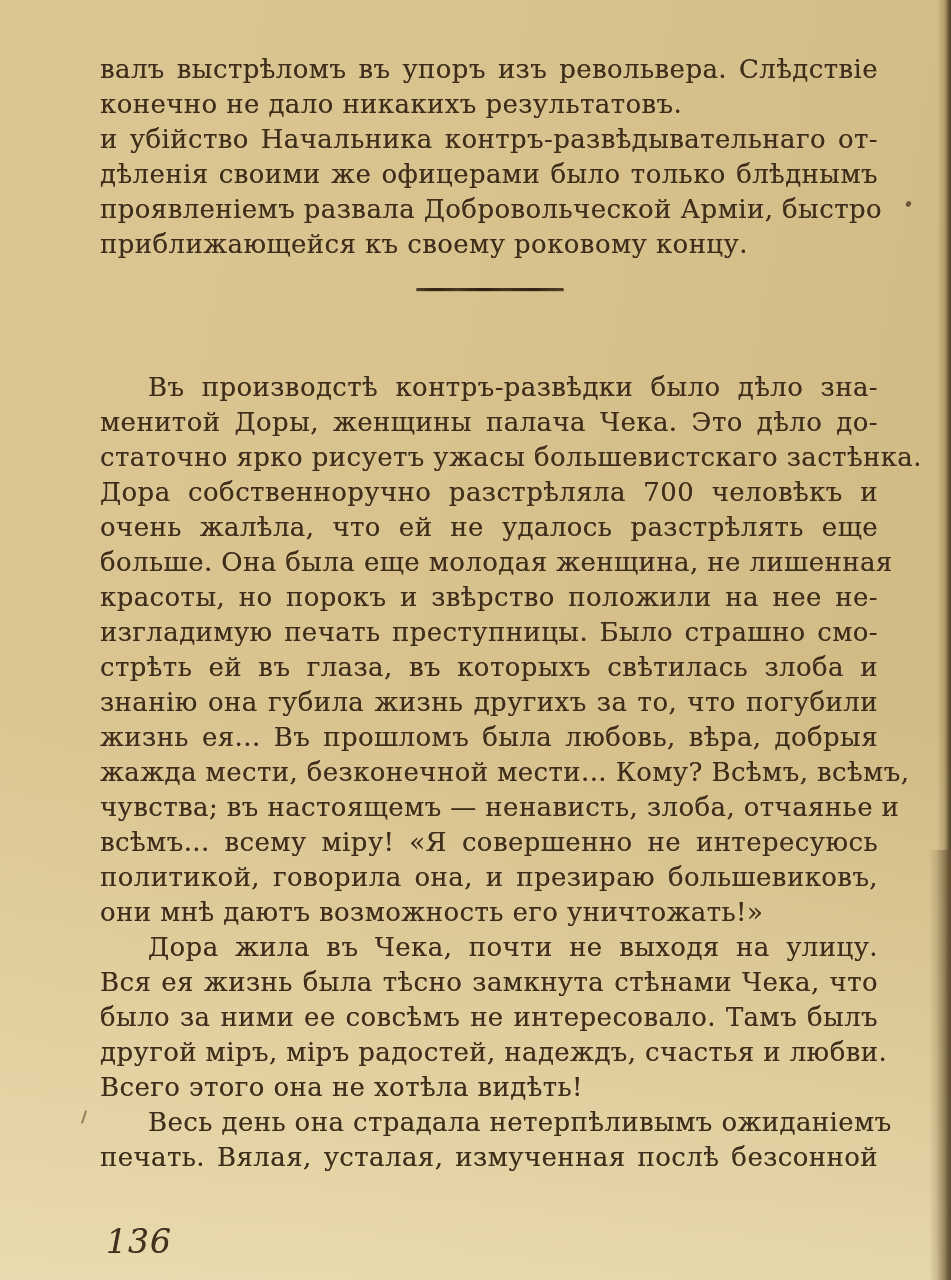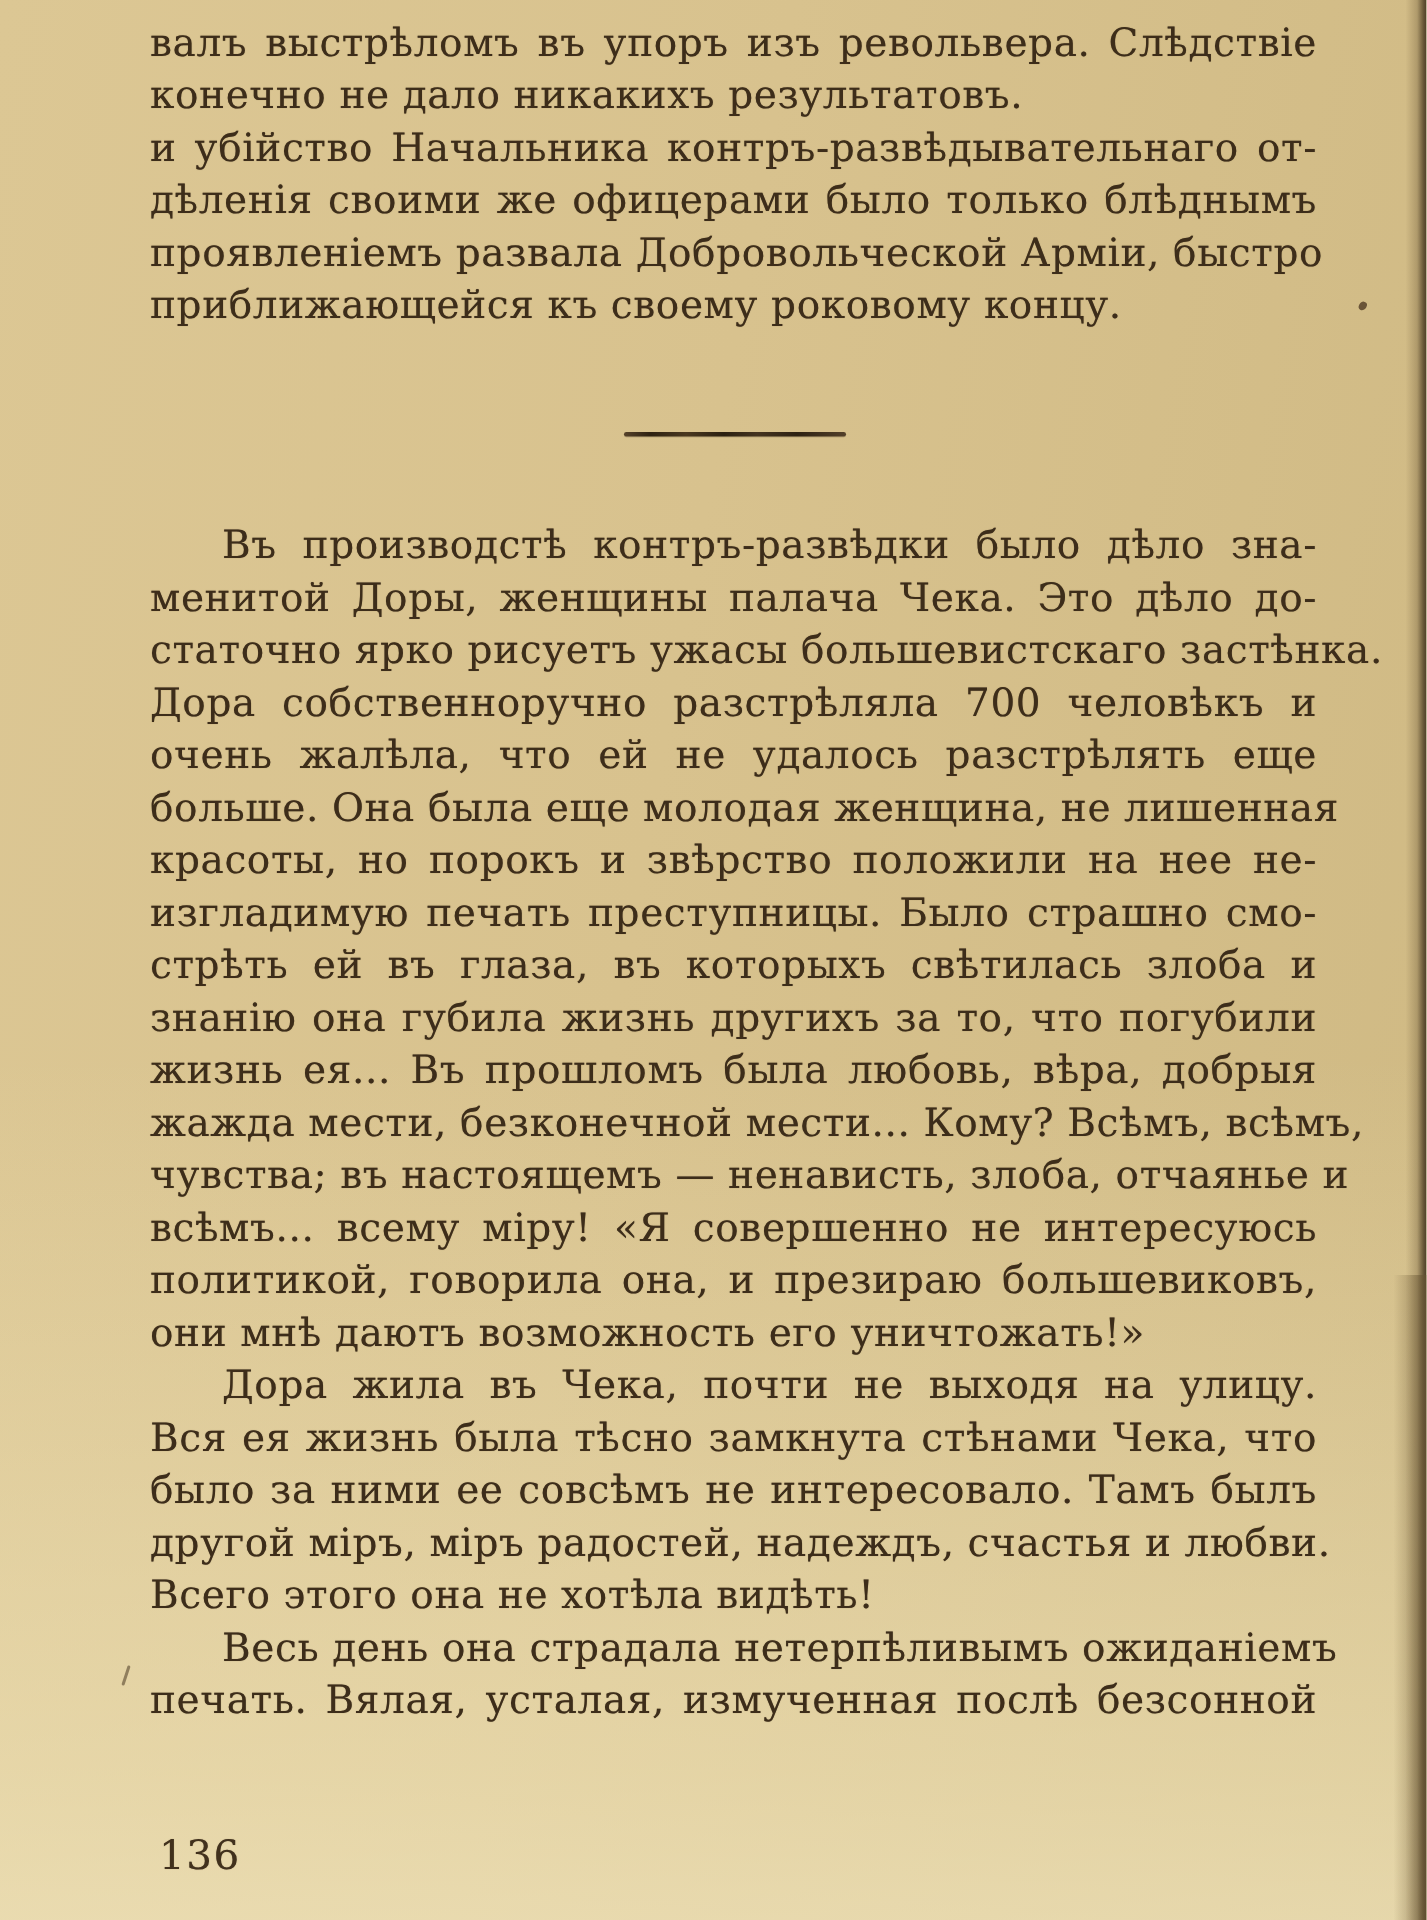--- a/index.html
+++ b/index.html
@@ -27,23 +27,24 @@
 
   .text-block {
     position: absolute;
     left: 100px;
     width: 778px;
     font-size: 26px;
     line-height: 35px;
     letter-spacing: 0.4px;
     color: #3d2d1a;
     text-shadow: 0 0 0.5px rgba(61,45,26,0.55);
+    margin-top: 40px;
   }
   .block-a { top: 12px; }
-  .block-b { top: 347px; }
+  .block-b { top: 330px; }
 
   .line {
     height: 35px;
     white-space: nowrap;
     text-align: justify;
     text-align-last: justify;
   }
   .line.end { text-align-last: left; }
   .line.indent { text-indent: 48px; }
 
@@ -57,24 +58,25 @@
     background: linear-gradient(90deg,
       #56422a 0%, #2e2212 12%, #4a3820 28%, #2b2011 45%,
       #453420 60%, #2e2213 78%, #53402a 100%);
     box-shadow: 0 0.5px 0 rgba(61,45,26,0.35);
   }
 
   .page-number {
     position: absolute;
     left: 106px;
     top: 1222px;
-    font-size: 27px;
+    font-size: 33px;
     letter-spacing: 1px;
     color: #41311d;
     text-shadow: 0 0 0.5px rgba(61,45,26,0.5);
+    font-style: italic;
   }
 
   
   .ink-speck {
     position: absolute;
     left: 906px;
     top: 201px;
     width: 5px;
     height: 6px;
     border-radius: 50% 40% 55% 45%;

